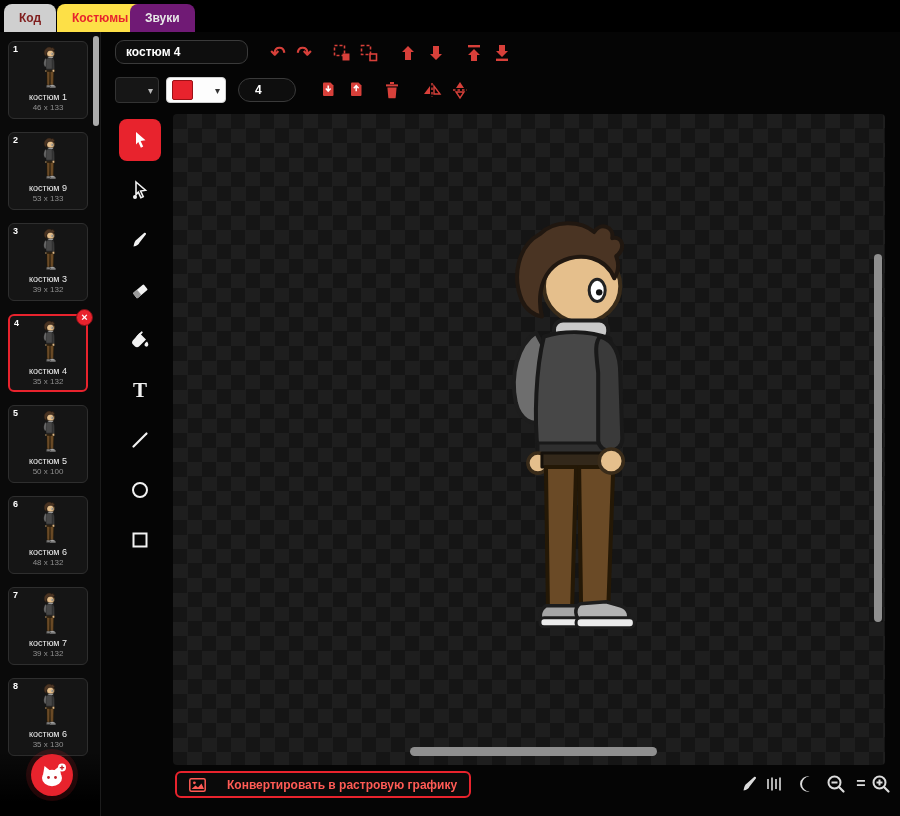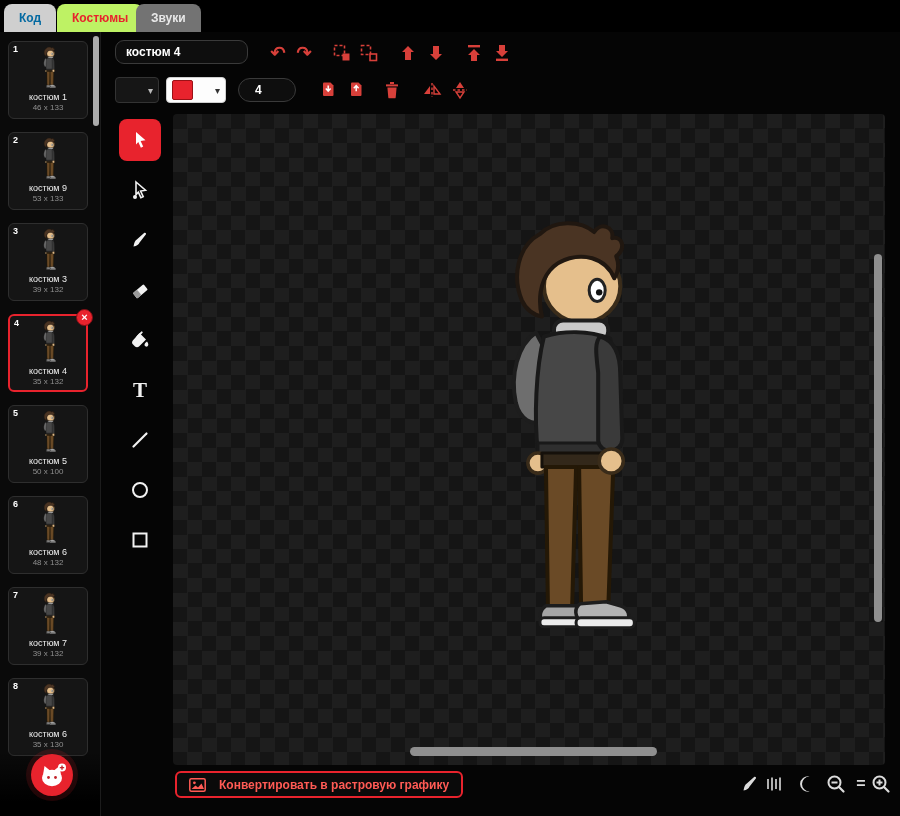--- a/index.html
+++ b/index.html
@@ -3,23 +3,23 @@
 <meta charset="utf-8">
 <style>
   html,body{margin:0;padding:0;background:#000;}
   .app{position:relative;width:900px;height:816px;background:#050505;overflow:hidden;
        font-family:"Liberation Sans",sans-serif;-webkit-font-smoothing:antialiased;}
 
   
   .topbar{position:absolute;left:0;top:0;width:900px;height:32px;background:#000;z-index:10;}
   .tab{position:absolute;top:4px;height:28px;border-radius:8px 8px 0 0;display:flex;align-items:center;
        justify-content:center;font-size:12px;font-weight:bold;cursor:pointer;padding:0 15px;box-sizing:border-box;}
-  .tab-code{left:4px;background:#cfcfcf;color:#0369a1;}
-  .tab-costumes{left:57px;background:#bef264;color:var(--c-accent,#e8232d);}
-  .tab-sounds{left:136px;background:#737373;color:#e8e8e8;}
+  .tab-code{left:4px;background:#cfcfcf;color:#7f1d1d;}
+  .tab-costumes{left:57px;background:#fde047;color:var(--c-accent,#e8232d);}
+  .tab-sounds{left:130px;background:#701a75;color:#e8e8e8;}
   .search{position:absolute;left:213px;top:5px;width:202px;height:22px;background:#0c0c0c;border:1px solid #575757;
        border-radius:6px;color:#9a9a9a;font-size:12px;padding:0 10px;box-sizing:border-box;font-family:inherit;outline:none;}
 
   
   .costume-panel{position:absolute;left:0;top:32px;width:100px;height:784px;background:#0a0a0a;
        border-right:1px solid #1c1c1c;z-index:5;}
   .costume-list{position:absolute;left:3px;top:9px;width:90px;}
   .costume-card{position:relative;width:80px;height:78px;background:#151515;border:1px solid #2e2e2e;border-radius:6px;
        margin:0 auto 13px auto;display:flex;flex-direction:column;align-items:center;box-sizing:border-box;cursor:pointer;}
   .costume-card.selected{border:2px solid var(--c-accent,#e8232d);}
@@ -65,21 +65,21 @@
 
   
   .canvas{position:absolute;left:173px;top:114px;width:712px;height:651px;border-radius:4px;background-color:#151515;
        background-image:conic-gradient(#1e1e1e 0 25%, #151515 0 50%, #1e1e1e 0 75%, #151515 0);
        background-size:29px 29px;overflow:hidden;}
   .boy-main{position:absolute;left:292px;top:98px;width:182px;height:462px;pointer-events:none;}
   .h-scroll{position:absolute;left:237px;top:633px;width:247px;height:9px;border-radius:5px;background:#8f8f8f;cursor:pointer;}
   .v-scroll{position:absolute;right:3px;top:140px;width:8px;height:368px;border-radius:5px;background:#8f8f8f;cursor:pointer;}
 
   
-  .convert-btn{position:absolute;left:175px;top:771px;height:27px;display:flex;align-items:center;gap:13px;
+  .convert-btn{position:absolute;left:175px;top:771px;height:27px;display:flex;align-items:center;gap:21px;
        background:#0a0a0a;border:2px solid var(--c-accent,#e8232d);border-radius:6px;color:#ff5b55;font-weight:bold;
        font-size:12px;padding:0 12px;cursor:pointer;font-family:inherit;box-sizing:border-box;}
   .foot-btn{position:absolute;top:772px;width:24px;height:24px;display:flex;align-items:center;justify-content:center;
        background:none;border:none;cursor:pointer;padding:0;}
   .equals{color:#dcdcdc;font-size:16px;font-weight:bold;}
 </style>
 </head>
 <body>
 
 <svg width="0" height="0" style="position:absolute" aria-hidden="true">

